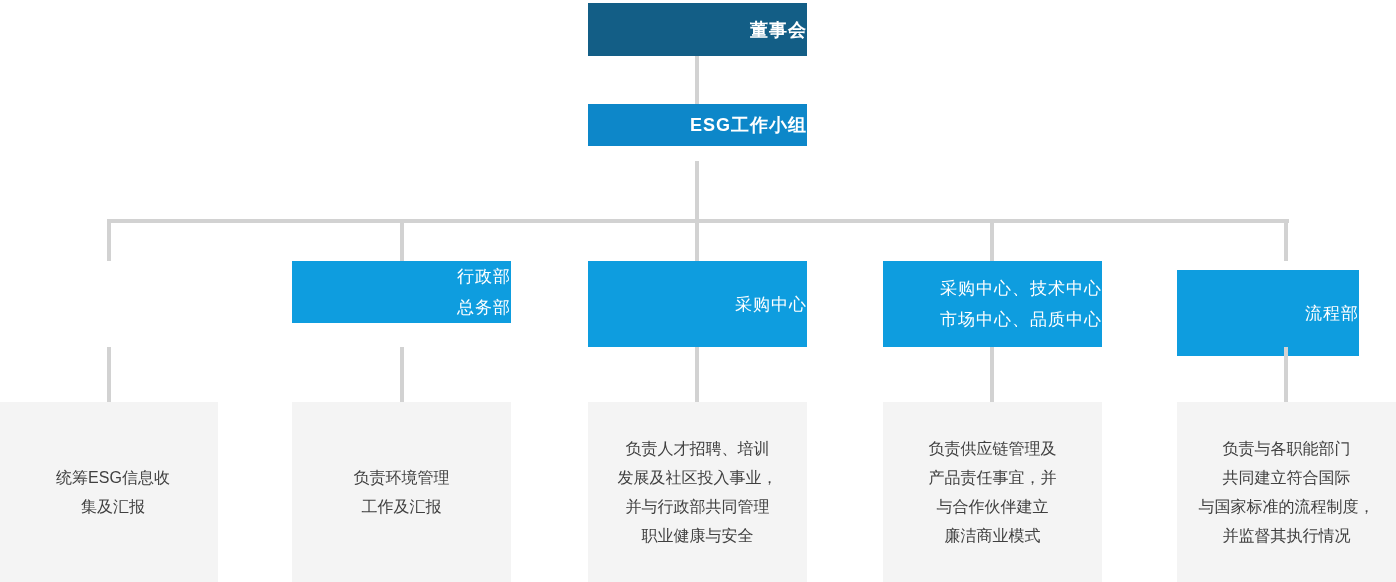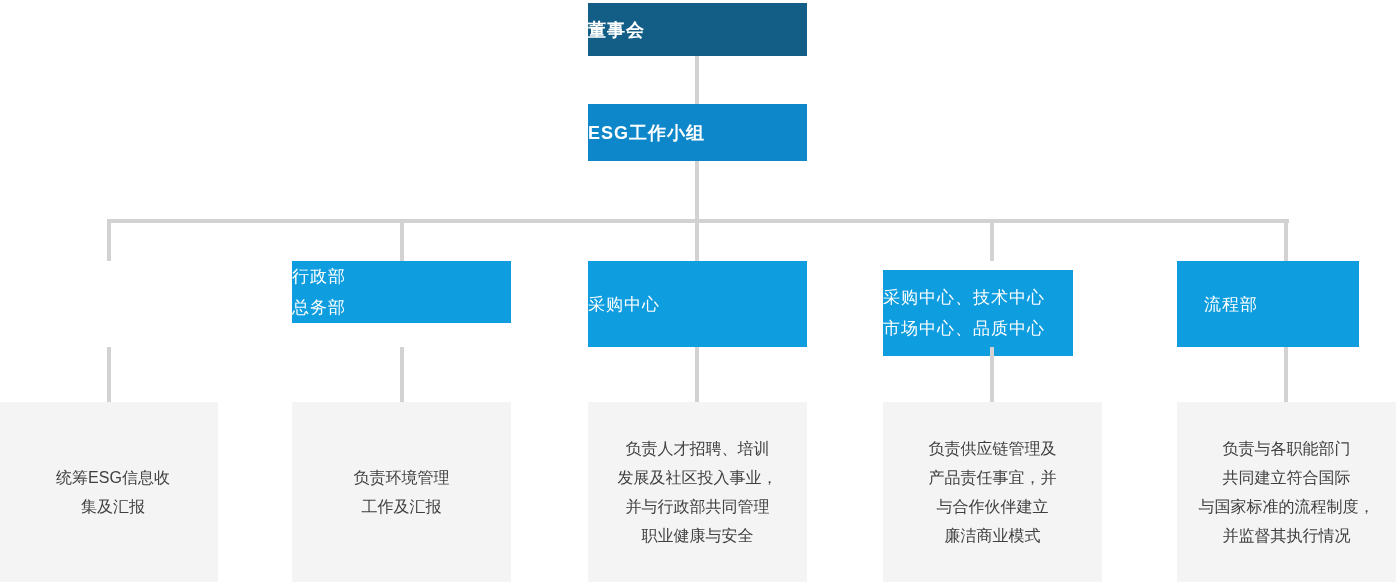--- a/index.html
+++ b/index.html
@@ -12,21 +12,21 @@
     width: 1396px;
     height: 582px;
     background: #ffffff;
     overflow: hidden;
     font-family: "Liberation Sans", "DejaVu Sans", sans-serif;
   }
   .node {
     position: absolute;
     display: flex;
     align-items: center;
-    justify-content: flex-start;
+    justify-content: flex-end;
     text-align: center;
     color: var(--node-text, #ffffff);
     box-sizing: border-box;
   }
   .node .label {
     white-space: pre-line;
   }
   .root {
     background: var(--root-bg, #135e86);
     font-weight: bold;
@@ -69,21 +69,21 @@
 <body>
 
 <div class="stage">
 
   <div class="node root" style="left:588px; top:3px; width:219px; height:53px;">
     <span class="label">董事会</span>
   </div>
 
   <div class="conn" style="left:695px; top:56px; width:4px; height:48px;"></div>
 
-  <div class="node team" style="left:588px; top:104px; width:219px; height:57px;">
+  <div class="node team" style="left:588px; top:104px; width:219px; height:42px;">
     <span class="label">ESG工作小组</span>
   </div>
 
   <div class="conn" style="left:695px; top:161px; width:4px; height:58px;"></div>
 
   <div class="conn" style="left:107px; top:219px; width:1182px; height:4px;"></div>
 
   <div class="conn" style="left:107px; top:219px; width:4px; height:42px;"></div>
   <div class="conn" style="left:107px; top:347px; width:4px; height:55px;"></div>
   <div class="desc" style="left:0px; top:402px; width:218px; height:180px;padding-left:8px;">
@@ -108,34 +108,34 @@
   </div>
   <div class="conn" style="left:695px; top:347px; width:4px; height:55px;"></div>
   <div class="desc" style="left:588px; top:402px; width:219px; height:180px;">
     <span class="label">负责人才招聘、培训
 发展及社区投入事业，
 并与行政部共同管理
 职业健康与安全</span>
   </div>
 
   <div class="conn" style="left:990px; top:219px; width:4px; height:42px;"></div>
-  <div class="node branch" style="left:883px; top:270px; width:190px; height:86px;">
+  <div class="node branch" style="left:883px; top:261px; width:219px; height:86px;">
     <span class="label">采购中心、技术中心
 市场中心、品质中心</span>
   </div>
   <div class="conn" style="left:990px; top:347px; width:4px; height:55px;"></div>
   <div class="desc" style="left:883px; top:402px; width:219px; height:180px;text-align:center;">
     <span class="label">负责供应链管理及
 产品责任事宜，并
 与合作伙伴建立
 廉洁商业模式</span>
   </div>
 
   <div class="conn" style="left:1284px; top:219px; width:4px; height:42px;"></div>
-  <div class="node branch" style="left:1177px; top:261px; width:182px; height:86px;padding-left:27px;">
+  <div class="node branch" style="left:1177px; top:270px; width:182px; height:86px;padding-left:27px;">
     <span class="label">流程部</span>
   </div>
   <div class="conn" style="left:1284px; top:347px; width:4px; height:55px;"></div>
   <div class="desc" style="left:1177px; top:402px; width:219px; height:180px;">
     <span class="label">负责与各职能部门
 共同建立符合国际
 与国家标准的流程制度，
 并监督其执行情况</span>
   </div>
 

